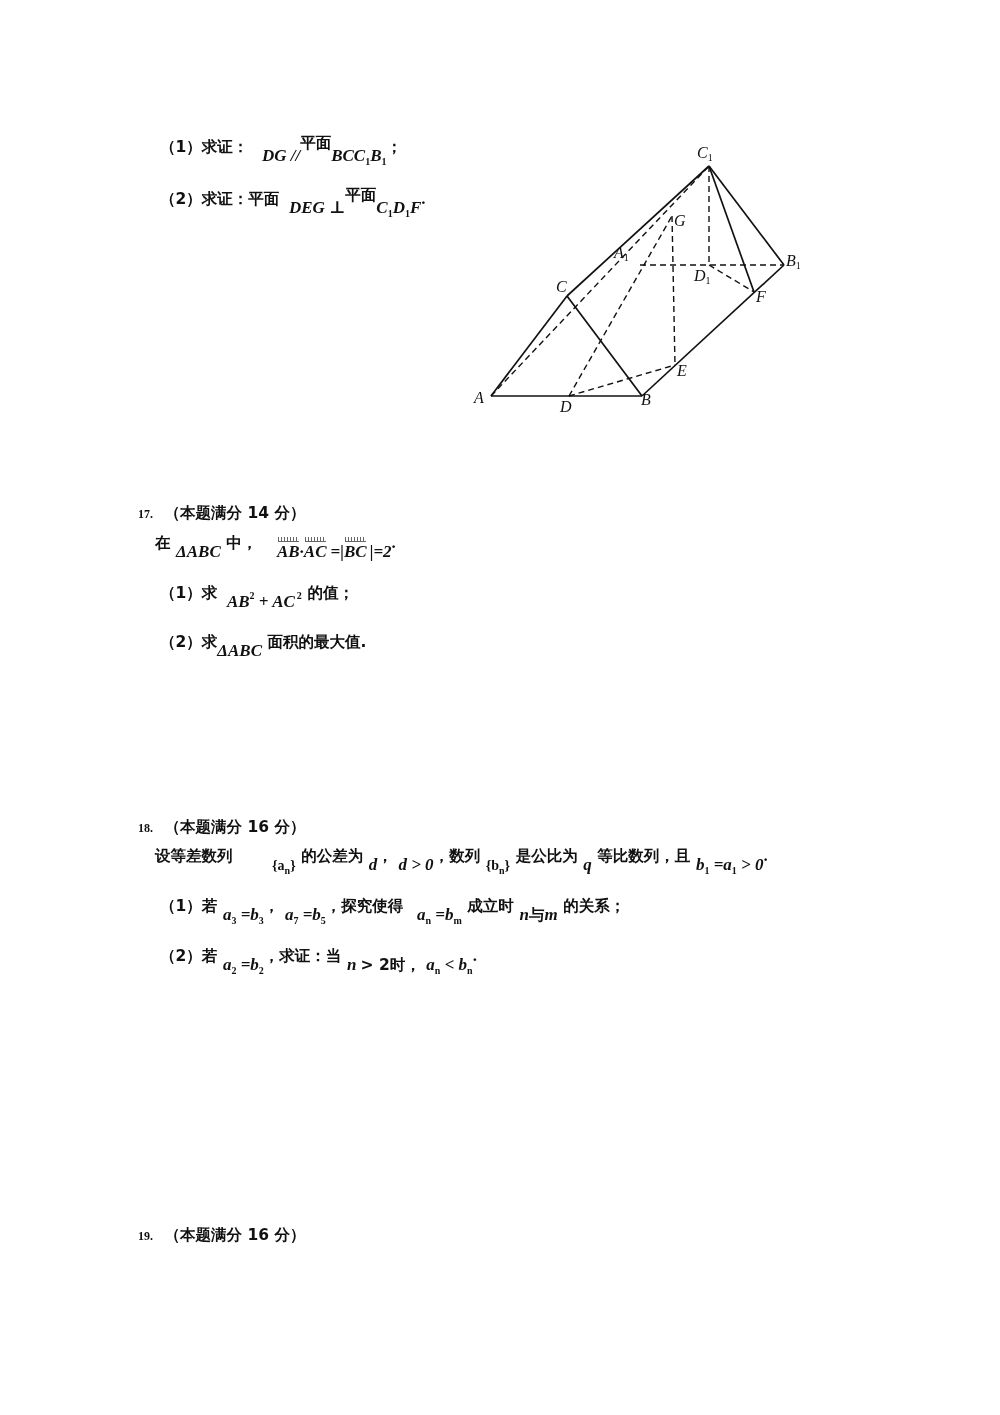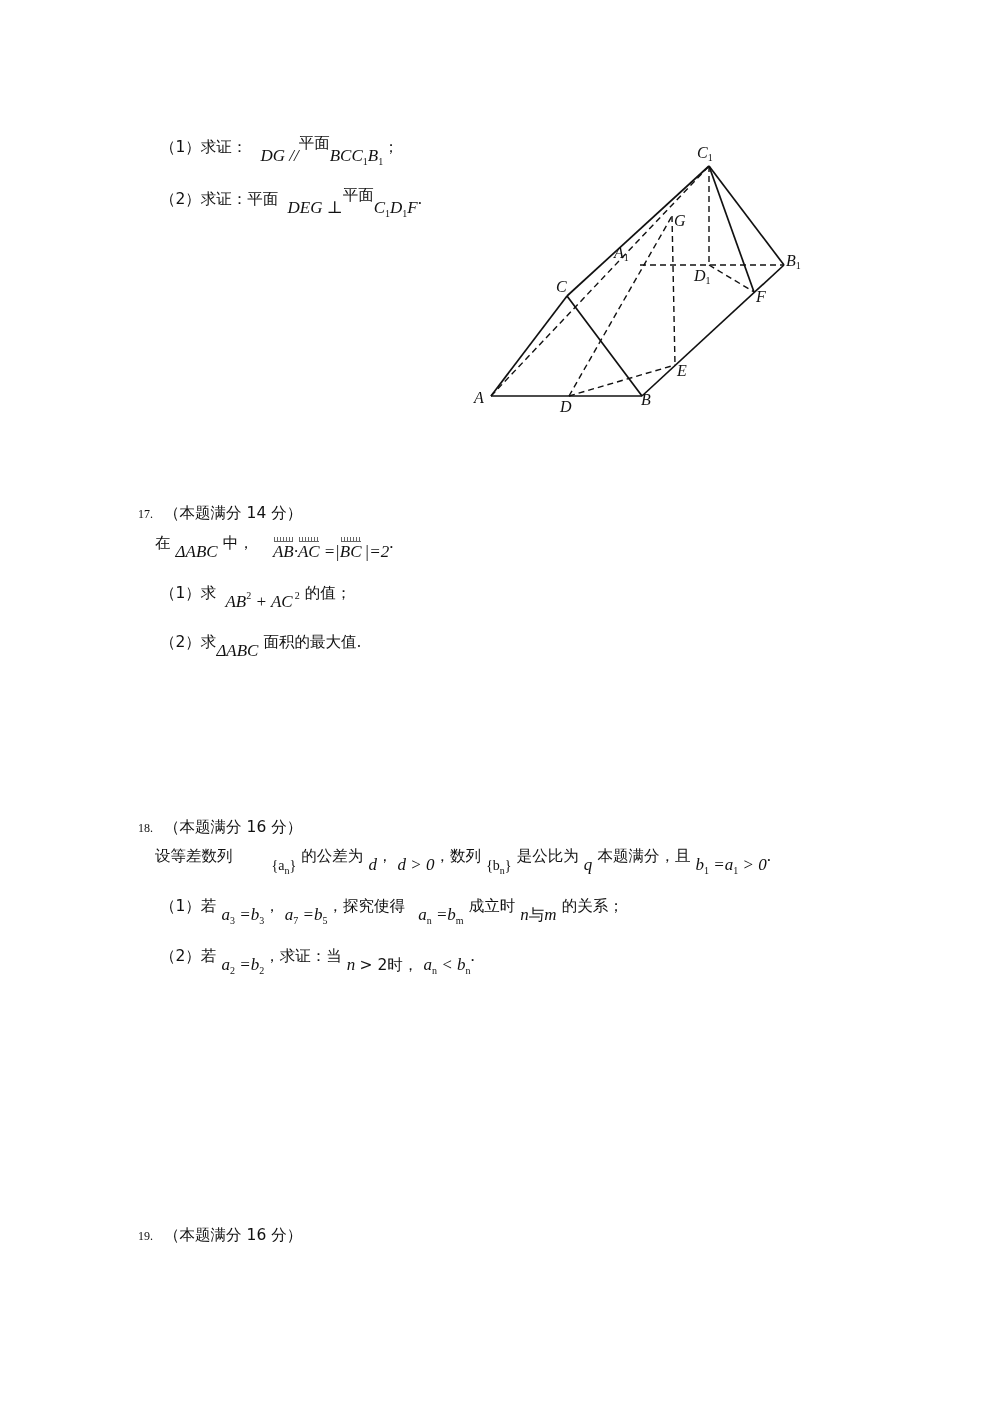--- a/index.html
+++ b/index.html
@@ -1,18 +1,18 @@
 <!DOCTYPE html>
 <html><head>
   <meta charset="utf-8">
   <style>
     html, body { margin: 0; padding: 0; background: #ffffff; }
     body { width: 1000px; height: 1415px; position: relative; overflow: hidden;
            font-family: "DejaVu Serif", "Liberation Serif", serif; color: #111; }
-    .line { position: absolute; white-space: nowrap; font-size: 16px; line-height: 20px; }
+    .line { position: absolute; white-space: nowrap; font-size: 16px; line-height: 20px; font-weight: bold; }
     .cjk { font-family: "DejaVu Sans", "Liberation Sans", sans-serif; font-size: 15.5px; }
     .m { font-family: "Liberation Serif", "DejaVu Serif", serif; font-style: italic; font-size: 17px; }
     .mu { font-family: "Liberation Serif", "DejaVu Serif", serif; font-size: 17px; }
     .low { position: relative; top: 9px; }
     .sub { font-size: 10px; position: relative; top: 4px; font-style: normal; }
     .sup { font-size: 10px; position: relative; top: -8px; font-style: normal; }
     .vec { position: relative; display: inline-block; }
     .vec::before { content: ""; position: absolute; left: 1px; right: 1px; top: -5px; height: 4px;
                    background: repeating-linear-gradient(90deg, #333 0 1px, transparent 1px 3px, #333 3px 4px, transparent 4px 6px); 
                    border-bottom: 1px solid #333; opacity: .75; }
@@ -97,21 +97,21 @@
 
 <div class="line" style="left:155px; top:846px;">
   <span class="cjk">设等差数列</span>
   <span class="m low" style="font-size:14px;margin-left:34px;"><span style="font-style:normal;">{a</span><span class="sub">n</span><span style="font-style:normal;">}</span></span>
   <span class="cjk">的公差为</span>
   <span class="m low">d</span><span class="cjk">，</span>
   <span class="m low">d &gt; 0</span><span class="cjk">，数列</span>
   <span class="m low" style="font-size:14px;"><span style="font-style:normal;">{b</span><span class="sub">n</span><span style="font-style:normal;">}</span></span>
   <span class="cjk">是公比为</span>
   <span class="m low">q</span>
-  <span class="cjk">本题满分，且</span>
+  <span class="cjk">等比数列，且</span>
   <span class="m low"><span>b</span><span class="sub">1</span> <span>=a</span><span class="sub">1</span> <span>&gt; 0</span></span><span class="mu">.</span>
 </div>
 
 <div class="line" style="left:160px; top:896px;">
   <span class="cjk">（1）若</span>
   <span class="m low"><span>a</span><span class="sub">3</span> <span>=b</span><span class="sub">3</span></span><span class="cjk">，</span>
   <span class="m low"><span>a</span><span class="sub">7</span> <span>=b</span><span class="sub">5</span></span><span class="cjk">，探究使得</span>
   <span class="m low" style="margin-left:8px;"><span>a</span><span class="sub">n</span> <span>=b</span><span class="sub">m</span></span>
   <span class="cjk">成立时</span>
   <span class="m low"><span>n</span><span class="cjk" style="font-style:normal;">与</span><span>m</span></span>

